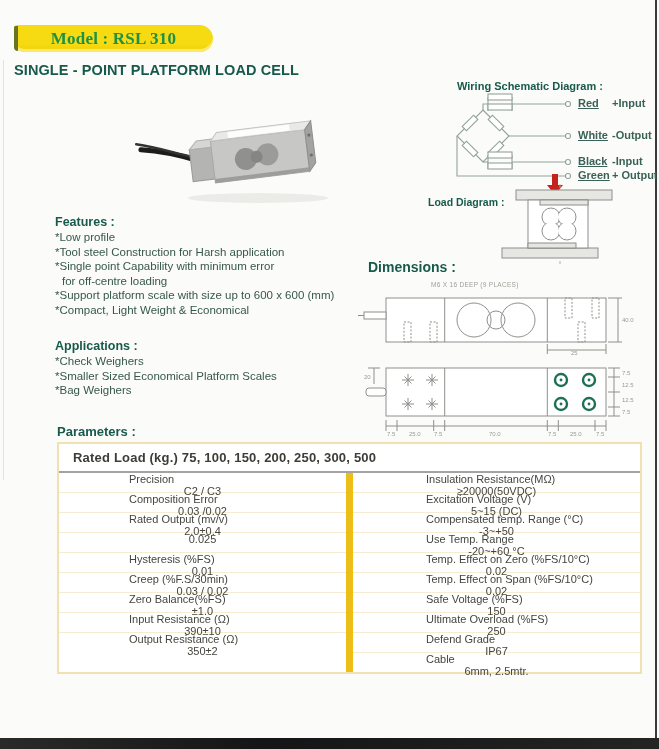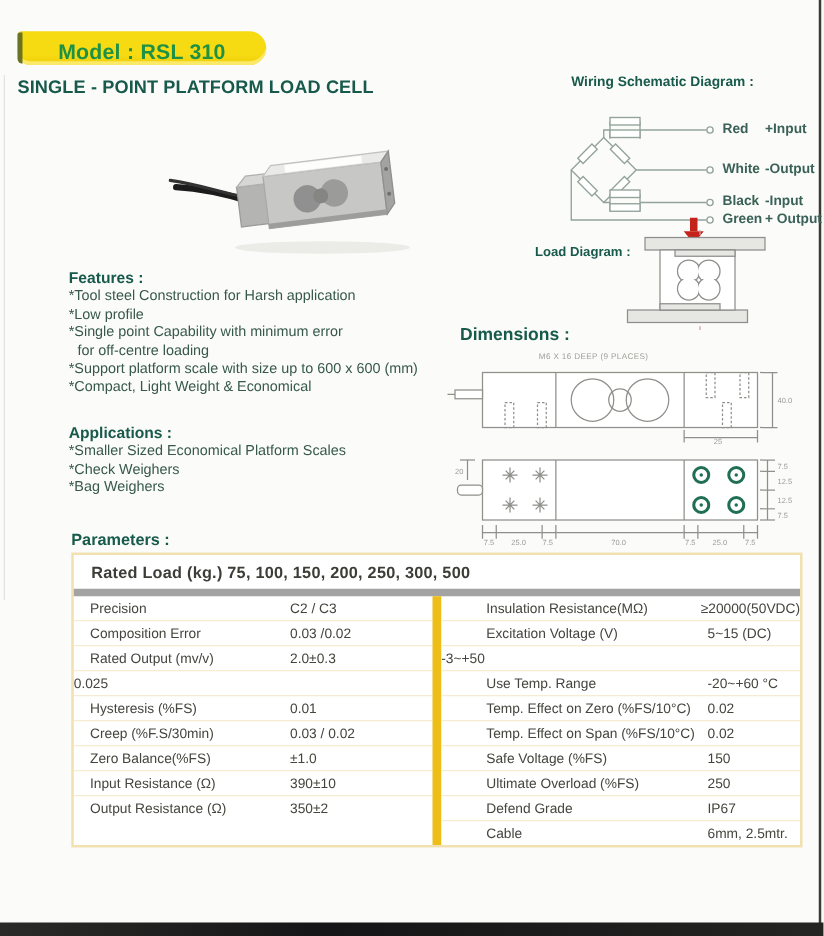--- a/index.html
+++ b/index.html
@@ -13,58 +13,58 @@
   
   .left-edge{left:3px;top:60px;width:1px;height:420px;background:#e2e2df;}
   .right-edge{left:655px;top:0;width:2px;height:741px;background:#3a3a38;}
   .bottom-bar{left:0;bottom:0;width:659px;height:11px;background:linear-gradient(90deg,#2a2a28,#151517 40%,#242422);}
   
   .banner{
     left:14px;top:25px;width:199px;height:27px;
     background:linear-gradient(180deg,#f6da12 70%,#f0cf0a);
     border-radius:4px 16px 16px 12px;
     box-shadow:inset 0 -3px 0 #fbe96a;
-    display:flex;align-items:flex-end;justify-content:center;
+    display:flex;align-items:center;justify-content:center;font-family:Liberation Serif, serif;
   }
   .banner::before{
     content:"";position:absolute;left:0;top:1px;bottom:1px;width:4px;
     background:#6a7420;border-radius:3px 0 0 8px;
   }
   .banner-text{color:#1f9145;font-weight:bold;font-size:17px;letter-spacing:.2px;}
   .doc-title{left:14px;top:62px;color:#175a4b;font-weight:bold;font-size:14.5px;letter-spacing:.1px;}
   h3.sec{margin:0;color:#175a4b;font-weight:bold;}
   
   .features-h{left:55px;top:215px;font-size:12.5px;}
   .features-list{left:55px;top:230px;font-size:11.5px;color:#37584d;line-height:14.5px;}
   .apps-h{left:55px;top:339px;font-size:12.5px;}
   .apps-list{left:55px;top:354px;font-size:11.5px;color:#37584d;line-height:14.5px;}
   .cont{padding-left:7px;}
   
-  .wiring-h{left:457px;top:60px;font-size:11px;}
-  .wire-name{color:#3a6157;font-size:11px;font-weight:600;}
+  .wiring-h{left:457px;top:80px;font-size:11px;}
+  .wire-name{color:#3a6157;font-size:11px;font-weight:600;text-decoration:underline;}
   .wire-signal{color:#3a6157;font-size:11px;font-weight:600;}
   
   .load-h{left:428px;top:196px;font-size:10.5px;}
   
   .dims-h{left:368px;top:259px;font-size:14px;}
   
   .params-h{left:57px;top:424px;font-size:13px;}
   .ptable{
     left:57px;top:442px;width:585px;
     border:2px solid #f1e0b0;background:#fff;box-sizing:border-box;
   }
   .ptable-head{
     height:27px;display:flex;align-items:center;
-    border-bottom:6px solid #a3a3a3;
+    border-bottom:2px solid #a3a3a3;
     font-weight:bold;font-size:13px;color:#3d3d37;padding-left:14px;letter-spacing:.2px;
   }
   .ptable-body{display:flex;}
   .pcol{width:287px;}
   .pdivider{width:7px;background:#edbe17;}
-  .prow{display:flex;height:19px;align-items:center;border-bottom:1.5px solid #f6ecd2;font-size:11px;color:#45453e;}
+  .prow{display:flex;height:19px;align-items:center;border-bottom:1.5px solid #f6ecd2;font-size:11px;color:#45453e;flex-direction:column;}
   .prow:last-child{border-bottom:none;}
   .plabel{padding-left:13px;box-sizing:border-box;}
   .pcol-l .plabel{width:173px;}
   .pcol-r .plabel{width:190px;margin-left:23px;}
   .pval{flex:1;}
   
   text{font-family:"Liberation Sans","DejaVu Sans",sans-serif;}
   .dimtxt{fill:#9a9a94;font-size:6px;}
   .notetxt{fill:#a0a09a;font-size:6.5px;letter-spacing:.3px;}
 </style>
@@ -170,32 +170,32 @@
         <circle cx="69" cy="47" r="9"></circle>
       <circle cx="53" cy="33" r="8" stroke="none"></circle>
         <circle cx="69" cy="33" r="8" stroke="none"></circle>
       <circle cx="53" cy="47" r="8" stroke="none"></circle>
         <circle cx="69" cy="47" r="8" stroke="none"></circle>
     </g>
   </svg>
 
   <h3 class="abs sec features-h">Features :</h3>
   <div class="abs features-list">
+    <div>*Low profile</div>
     <div>*Tool steel Construction for Harsh application</div>
-    <div>*Low profile</div>
     <div>*Single point Capability with minimum error</div>
     <div class="cont">for off-centre loading</div>
     <div>*Support platform scale with size up to 600 x 600 (mm)</div>
     <div>*Compact, Light Weight &amp; Economical</div>
   </div>
 
   <h3 class="abs sec apps-h">Applications :</h3>
   <div class="abs apps-list">
+    <div>*Check Weighers</div>
     <div>*Smaller Sized Economical Platform Scales</div>
-    <div>*Check Weighers</div>
     <div>*Bag Weighers</div>
   </div>
 
   <h3 class="abs sec dims-h">Dimensions :</h3>
   <svg class="abs" style="left:356px;top:276px;" width="300" height="164" viewBox="0 0 300 164">
 
     <text x="75" y="11" class="notetxt">M6 X 16 DEEP (9 PLACES)</text>
     <g stroke="#8f8f8b" stroke-width="1" fill="none">
 
       <rect x="30" y="22" width="220" height="44" fill="#ffffff"></rect>
@@ -295,21 +295,21 @@
         <div class="prow">
             <div class="plabel">Precision</div>
             <div class="pval">C2 / C3</div>
           </div>
         <div class="prow">
             <div class="plabel">Composition Error</div>
             <div class="pval">0.03 /0.02</div>
           </div>
         <div class="prow">
             <div class="plabel">Rated Output (mv/v)</div>
-            <div class="pval">2.0±0.3</div>
+            <div class="pval">2.0±0.4</div>
           </div>
         <div class="prow">
             <div class="pval">0.025</div>
           </div>
         <div class="prow">
             <div class="plabel">Hysteresis (%FS)</div>
             <div class="pval">0.01</div>
           </div>
         <div class="prow">
             <div class="plabel">Creep (%F.S/30min)</div>
@@ -332,20 +332,21 @@
       <div class="pcol pcol-r">
         <div class="prow">
             <div class="plabel">Insulation Resistance(MΩ)</div>
             <div class="pval">≥20000(50VDC)</div>
           </div>
         <div class="prow">
             <div class="plabel">Excitation Voltage  (V)</div>
             <div class="pval">5~15 (DC)</div>
           </div>
         <div class="prow">
+            <div class="plabel">Compensated temp. Range (°C)</div>
             <div class="pval">-3~+50</div>
           </div>
         <div class="prow">
             <div class="plabel">Use Temp. Range</div>
             <div class="pval">-20~+60 °C</div>
           </div>
         <div class="prow">
             <div class="plabel">Temp. Effect on Zero (%FS/10°C)</div>
             <div class="pval">0.02</div>
           </div>

